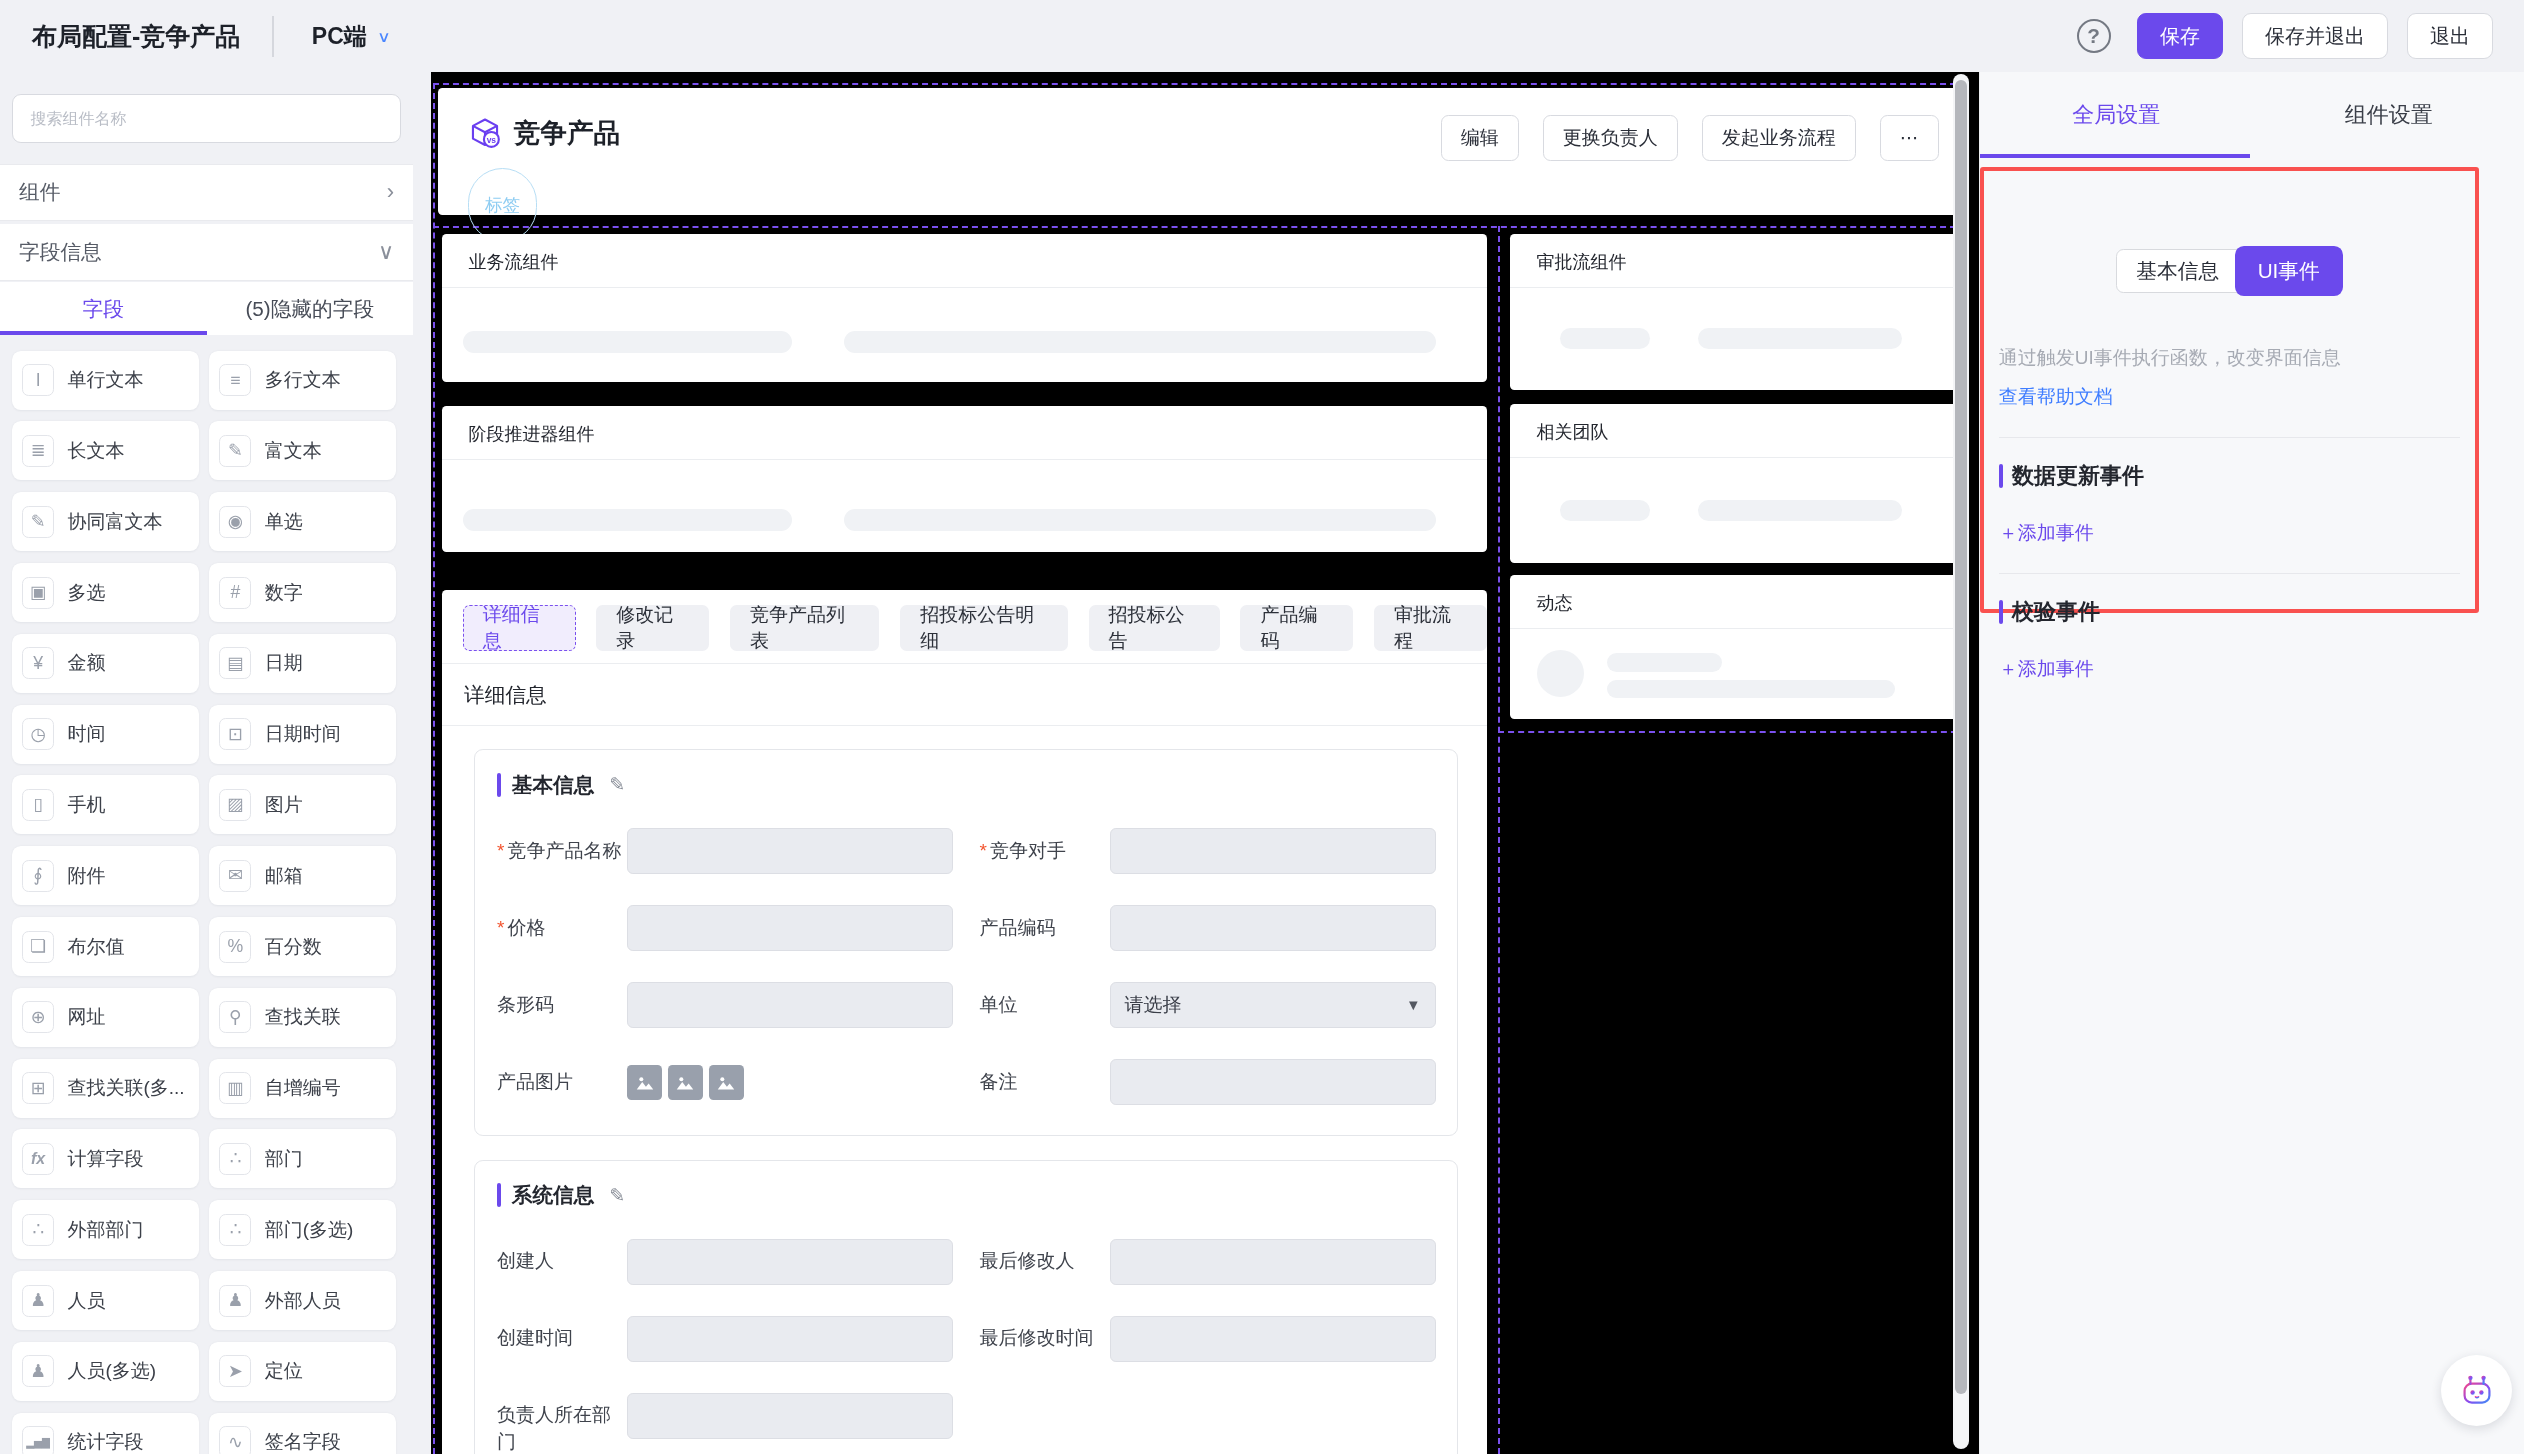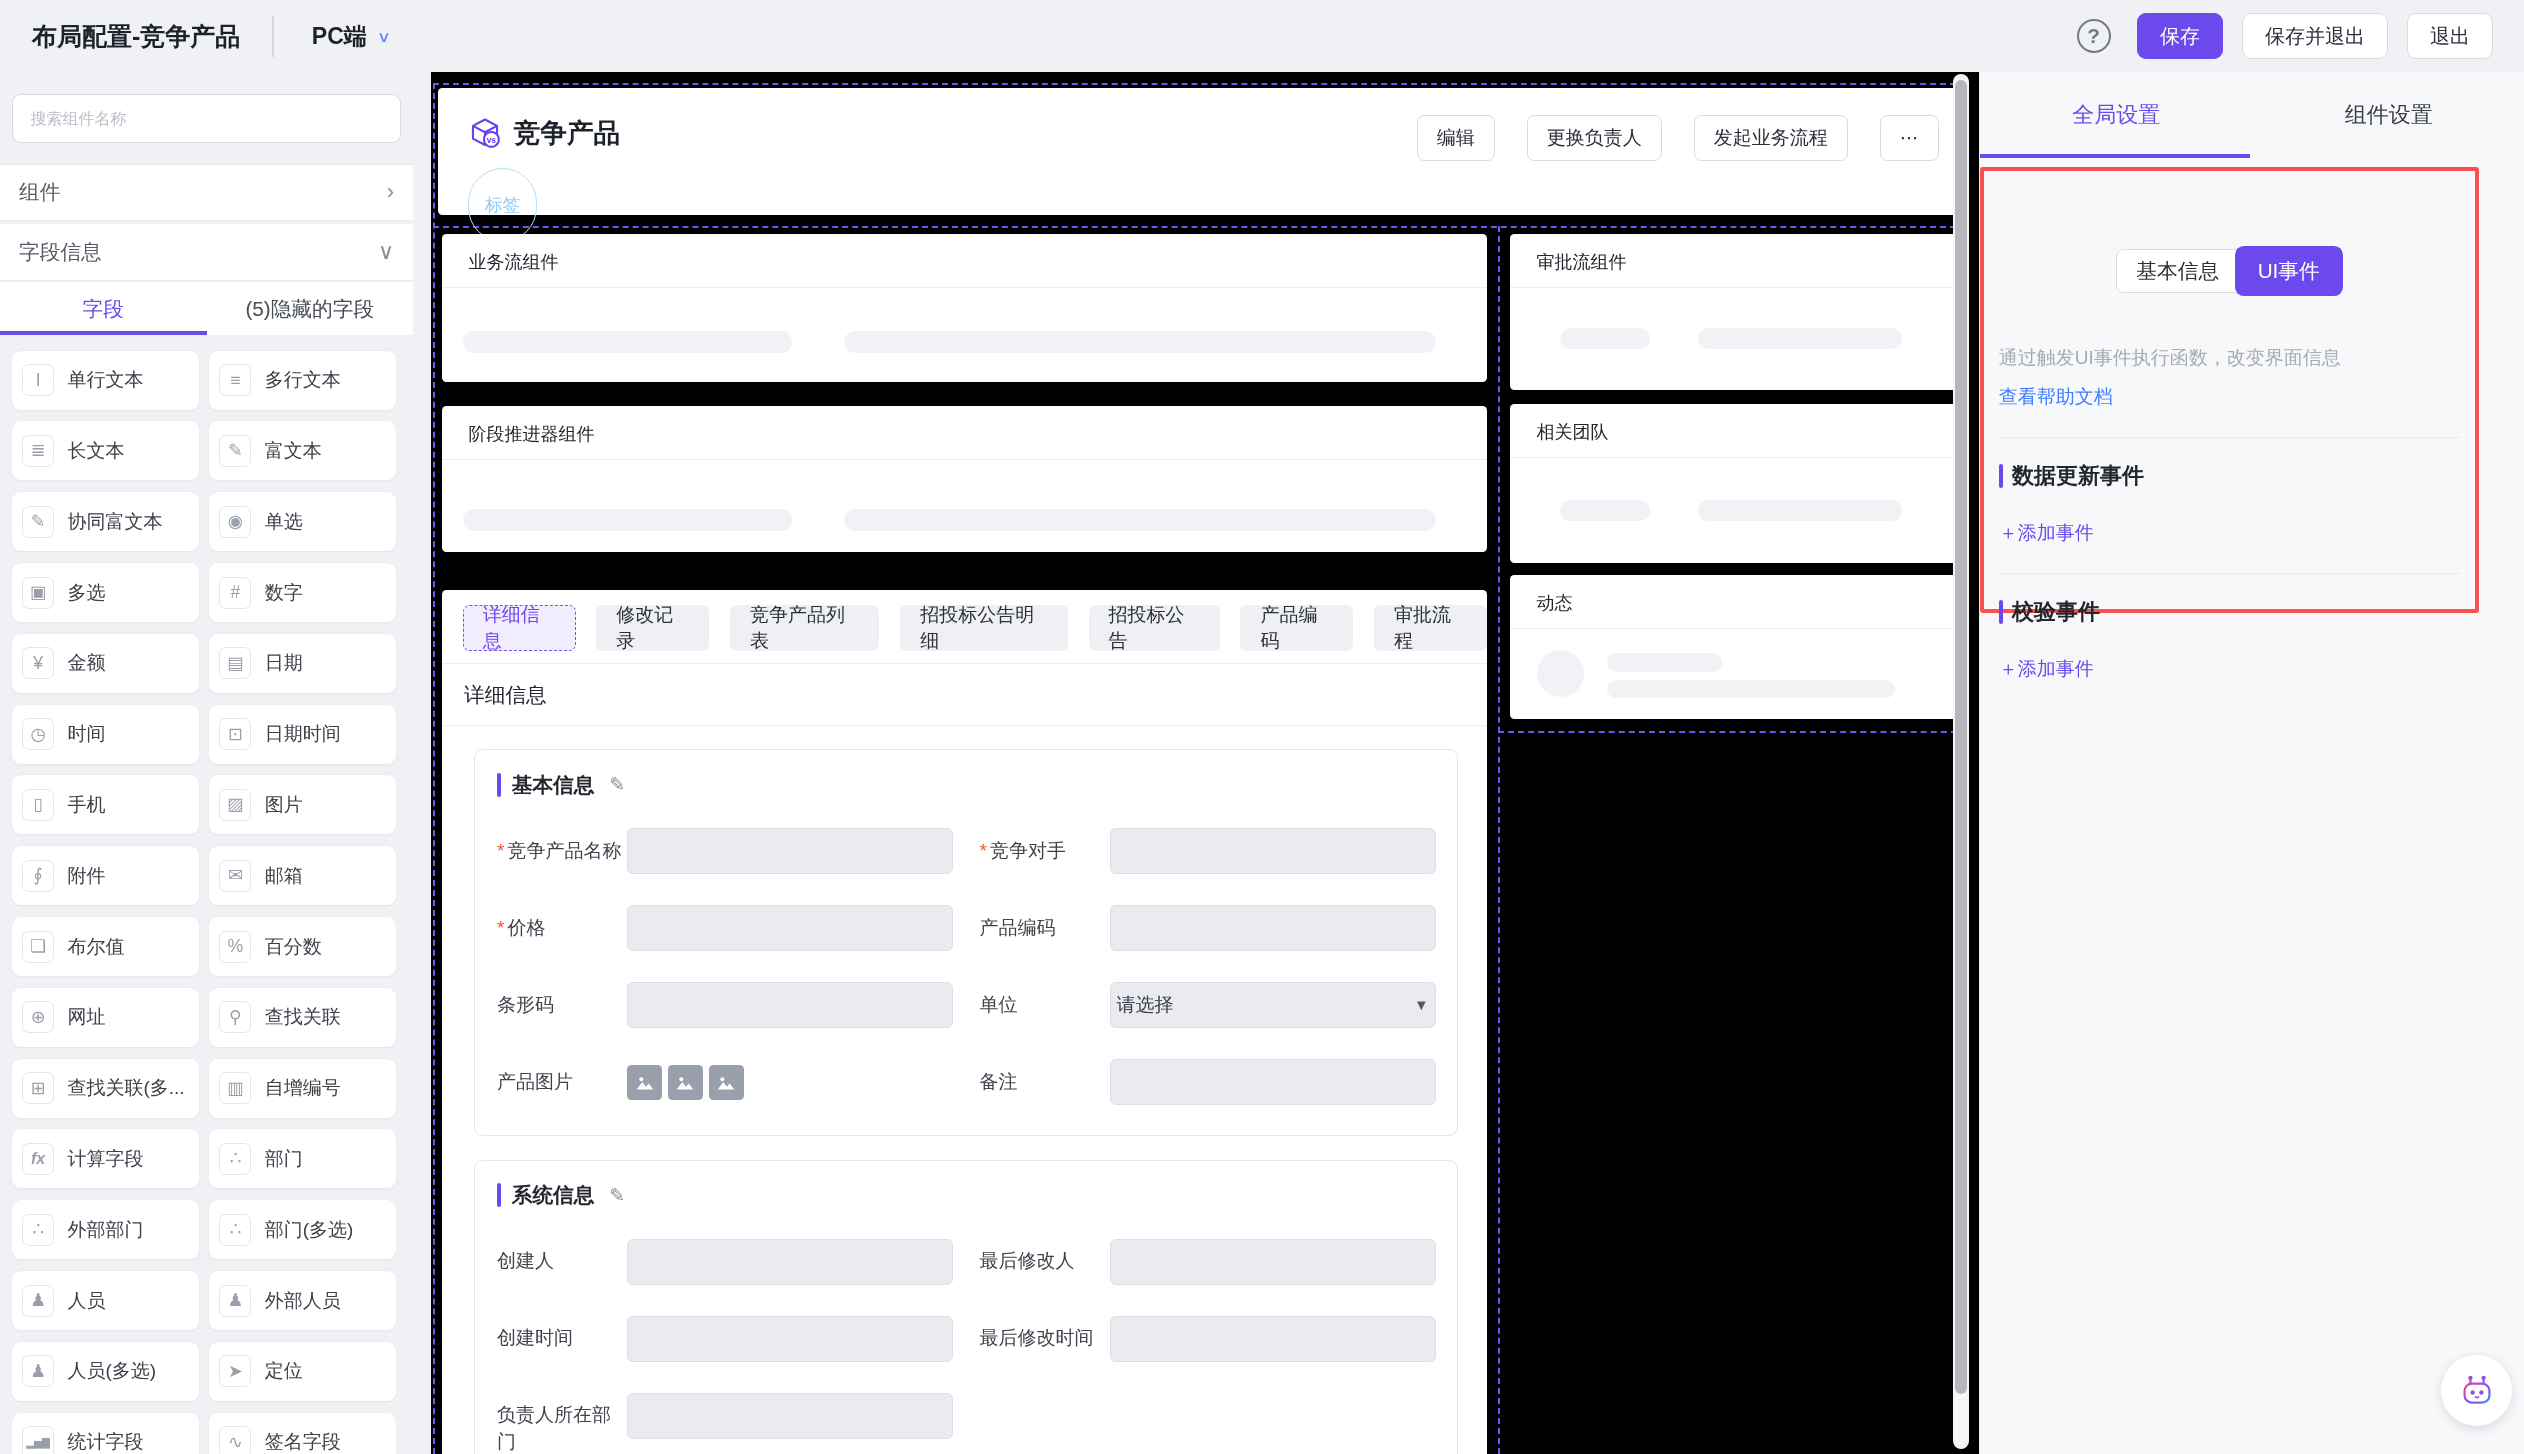--- a/index.html
+++ b/index.html
@@ -54,21 +54,21 @@
   .d-right  { left:1533px; top:11px;  height:647px;  border-left-width:2.2px; }
   .d-col    { left:1067px; top:154px; height:1228px; border-left-width:2.2px; }
   .d-rb     { left:1067px; top:659px; width:469px;  border-top-width:2.2px; }
 
   .entity-card { position:absolute; left:7.4px; top:16px; width:1521px; height:127px; background:#fff;
     border-radius:4.4px; display:flex; justify-content:space-between; padding:26.6px 20.7px 0 29.5px; }
   .entity-left .t-row { display:flex; align-items:center; gap:11.8px; }
   .entity-title { font-size:26.6px; font-weight:bold; color:#1d2129; }
   .tag-pill { display:inline-flex; margin-top:17.7px; padding:24px 16px; border:1.5px solid #b7def5;
     border-radius:738px; color:#8fcdf2; font-size:17.7px; }
-  .entity-actions { display:flex; gap:32px; align-items:flex-start; }
+  .entity-actions { display:flex; gap:24px; align-items:flex-start; }
   .entity-actions .btn { font-size:19px; padding:0 19px; height:46px; border-radius:7.4px; }
 
   .skel-card { position:absolute; background:#fff; border-radius:4.4px; box-shadow:0 0.7px 1.5px rgba(25,30,50,.04); overflow:hidden; }
   .skel-title { font-size:18px; color:#23262e; padding:16px 0 13.3px 26.6px; }
   .skel-divider { height:0.7px; background:#ebedf0; }
   .skel-bar { position:absolute; background:#f0f2f5; border-radius:738px; }
   .skel-avatar { position:absolute; background:#f0f2f5; border-radius:50%; }
 
   .c-wf       { left:11px;   top:162px; width:1045px; height:148px; }
   .c-stage    { left:11px;   top:334px; width:1045px; height:146px; }
@@ -88,21 +88,21 @@
   .fc-bar { width:4.4px; height:23.6px; background:#6b49ec; border-radius:2.2px; }
   .fc-title { font-size:20.7px; font-weight:bold; color:#23262e; }
   .fc-pencil { color:#8a8f99; font-size:19px; margin-left:4.4px; }
   .f-grid { display:grid; grid-template-columns:1fr 1fr; column-gap:26.6px; row-gap:31px; }
   .f-item { display:flex; align-items:flex-start; min-height:46px; }
   .f-item.span1 { grid-column:1; }
   .f-label { width:130px; flex:0 0 130px; font-size:19px; color:#3f434c; line-height:26.6px; padding-top:9.6px; }
   .f-label .star { color:#f2542f; margin-right:3px; }
   .f-input { width:326px; height:46px; background:#e9ebf0; border:0.7px solid #dcdee4; border-radius:5.9px; }
   .f-select { width:326px; height:46px; background:#e9ebf0; border:0.7px solid #dcdee4; border-radius:5.9px;
-    display:flex; align-items:center; justify-content:space-between; padding:0 6px; font-size:19px; color:#3a3e48; cursor:pointer; }
+    display:flex; align-items:center; justify-content:space-between; padding:0 14px; font-size:19px; color:#3a3e48; cursor:pointer; }
   .f-select .caret { font-size:14.8px; color:#545861; }
   .img-tiles { display:flex; gap:5.9px; padding-top:5.9px; }
   .img-tile { width:35px; height:35px; background:#99a0ac; border-radius:4.4px; display:flex; align-items:center; justify-content:center; }
 
   
   .scrollbar { position:absolute; left:1953px; top:74px; width:16px; height:1375px; background:#f4f5f7; border-radius:8px; }
   .scroll-thumb { position:absolute; left:2.2px; top:5.9px; width:11.8px; height:1314px; background:#b5b7bc; border-radius:5.9px; }
 
   
   .panel { position:absolute; left:1979px; top:72px; width:546px; height:1382px; background:#f7f8fa; border-left:0.7px solid #eceef1; }

